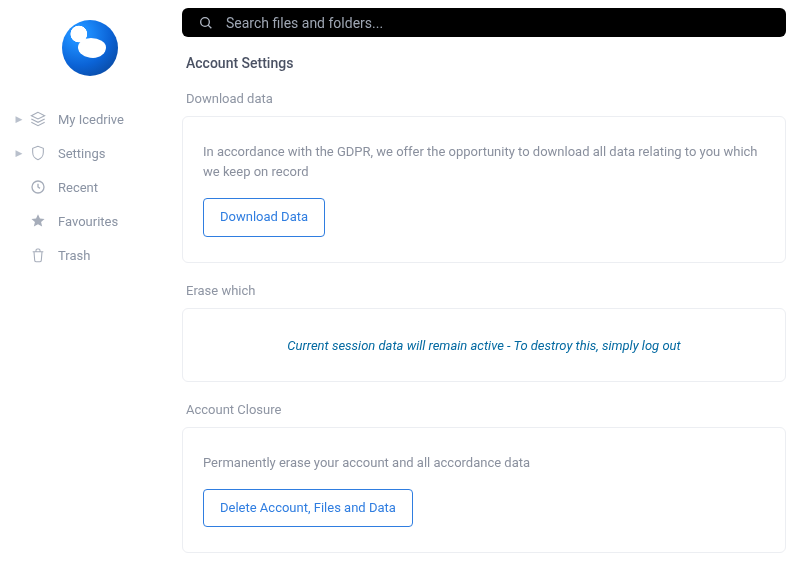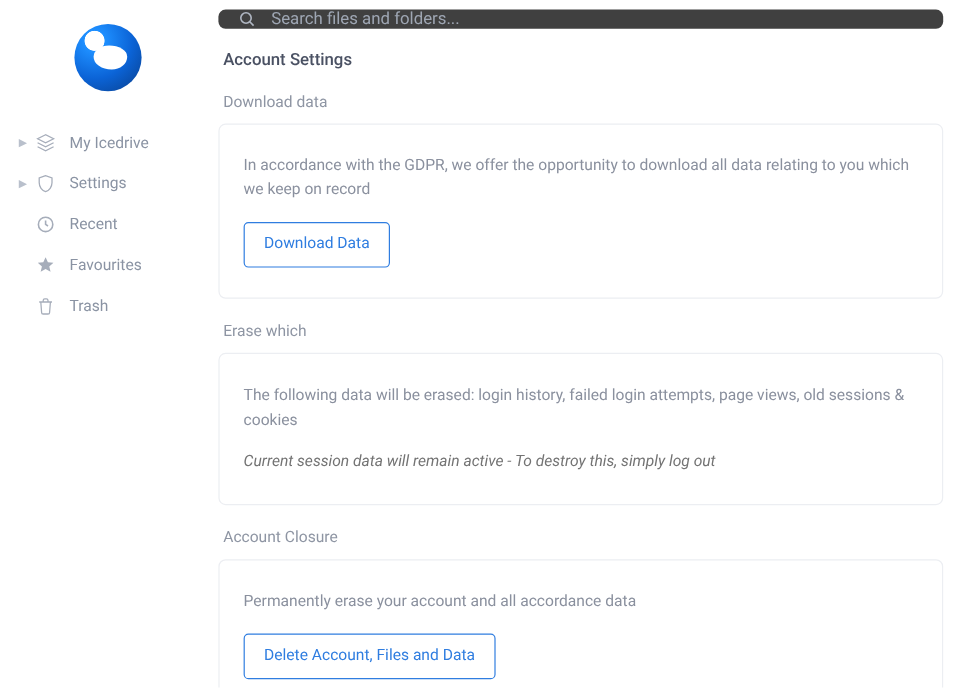--- a/index.html
+++ b/index.html
@@ -76,21 +76,21 @@
 
     
     .main {
       flex: 1;
       display: flex;
       flex-direction: column;
       padding-right: 12px;
     }
     .search-bar {
       margin: 8px 2px 18px 2px;
-      background: #404040;
+      background: #000000;
       border-radius: 6px;
       height: 42px;
       display: flex;
       align-items: center;
       padding: 0 16px;
       color: #a2a9b6;
     }
     .search-bar .sicon {
       margin-right: 12px;
       color: #b0b7c3;
@@ -117,21 +117,21 @@
     .card {
       border: 1px solid #eceef2;
       border-radius: 6px;
       padding: 25px 20px;
       margin: 0 2px 20px 2px;
       color: #8a909e;
       font-size: 13px;
       line-height: 1.55;
     }
     .card .desc { color:#8a909e; }
-    .card .note { color:#737373; font-style: italic; margin-top: 14px;}
+    .card .note { color:#0369a1; font-style: italic; margin-top: 2px; text-align: center;}
 
     .btn-outline {
       display: inline-block;
       margin-top: 16px;
       padding: 8px 16px;
       border: 1px solid #2f7de0;
       color: #2f7de0;
       border-radius: 4px;
       font-size: 13px;
       cursor: pointer;
@@ -219,21 +219,20 @@
   <div class="page-title">Account Settings</div>
 
   <div class="section-label">Download data</div>
   <div class="card">
     <div class="desc">In accordance with the GDPR, we offer the opportunity to download all data relating to you which we keep on record</div>
     <div class="btn-outline">Download Data</div>
   </div>
 
   <div class="section-label">Erase which</div>
   <div class="card">
-    <div class="desc">The following data will be erased: login history, failed login attempts, page views, old sessions &amp; cookies</div>
     <div class="note">Current session data will remain active - To destroy this, simply log out</div>
   </div>
 
   <div class="section-label">Account Closure</div>
   <div class="card">
     <div class="desc">Permanently erase your account and all accordance data</div>
     <div class="btn-outline">Delete Account, Files and Data</div>
     
   </div>
 

